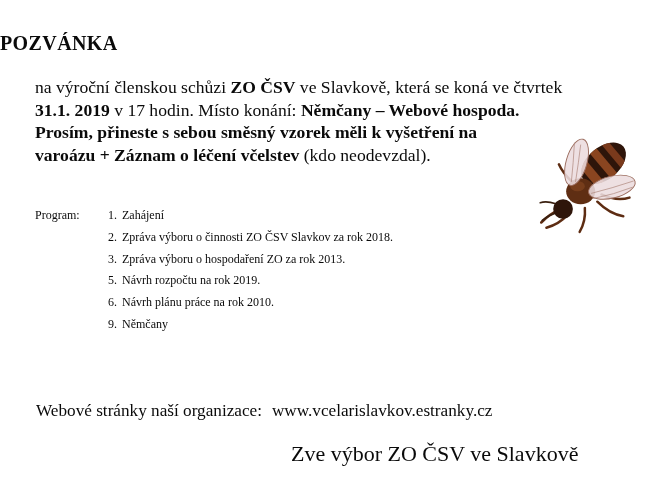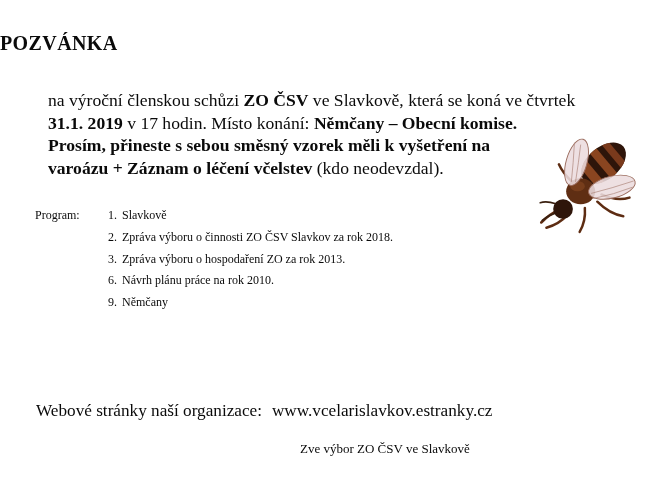--- a/index.html
+++ b/index.html
@@ -17,21 +17,21 @@
     font-size: 20px;
     font-weight: 700;
     letter-spacing: 0.4px;
   }
   .intro {
     position: absolute;
     left: 35px; top: 76px;
     width: 600px;
     font-size: 17.6px;
     line-height: 22.7px;
-    margin: 13px;
+    margin: 0;
   }
   .b { font-weight: 700; }
   .program {
     position: absolute;
     left: 35px; top: 205px;
     font-size: 12px;
     line-height: 21.8px;
   }
   .program-label {
     position: absolute;
@@ -43,48 +43,49 @@
   .website {
     position: absolute;
     left: 36px; top: 401px;
     font-size: 17.2px;
     white-space: nowrap;
     text-align: center;
   }
   .website .url { margin-left: 10px; }
   .footer {
     position: absolute;
-    left: 300px; top: 441px;
-    font-size: 13px;
+    left: 291px; top: 441px;
+    font-size: 22px;
     white-space: nowrap;
   }
   .bee {
     position: absolute;
     left: 537px; top: 128px;
     width: 104px; height: 108px;
   }
 </style>
 </head>
 <body>
 
 <div class="title">POZVÁNKA</div>
 
 <p class="intro">
   <span>na výroční členskou schůzi </span><span class="b">ZO ČSV</span><span> ve Slavkově, která se koná ve čtvrtek</span><br>
-  <span class="b">31.1. 2019</span><span> v 17 hodin. Místo konání: </span><span class="b">Němčany – Obecní komise.</span><br>
+  <span class="b">31.1. 2019</span><span> v 17 hodin. Místo konání: </span><span class="b">Němčany – Webové hospoda.</span><br>
   <span class="b">Prosím, přineste s sebou směsný vzorek měli k vyšetření na</span><br>
   <span class="b">varoázu + Záznam o léčení včelstev</span><span> (kdo neodevzdal).</span>
 </p>
 
 <div class="program">
   <span class="program-label">Program:</span>
   <div class="program-items">
-    <div class="program-item"><span class="num">1.</span><span>Slavkově</span></div>
+    <div class="program-item"><span class="num">1.</span><span>Zahájení</span></div>
     <div class="program-item"><span class="num">2.</span><span>Zpráva výboru o činnosti ZO ČSV Slavkov za rok 2018.</span></div>
     <div class="program-item"><span class="num">3.</span><span>Zpráva výboru o hospodaření ZO za rok 2013.</span></div>
+    <div class="program-item"><span class="num">5.</span><span>Návrh rozpočtu na rok 2019.</span></div>
     <div class="program-item"><span class="num">6.</span><span>Návrh plánu práce na rok 2010.</span></div>
     <div class="program-item"><span class="num">9.</span><span>Němčany</span></div>
   </div>
 </div>
 
 <div class="website">
   <span>Webové stránky naší organizace:</span><span class="url">www.vcelarislavkov.estranky.cz</span>
 </div>
 
 <div class="footer">Zve výbor ZO ČSV ve Slavkově</div>

